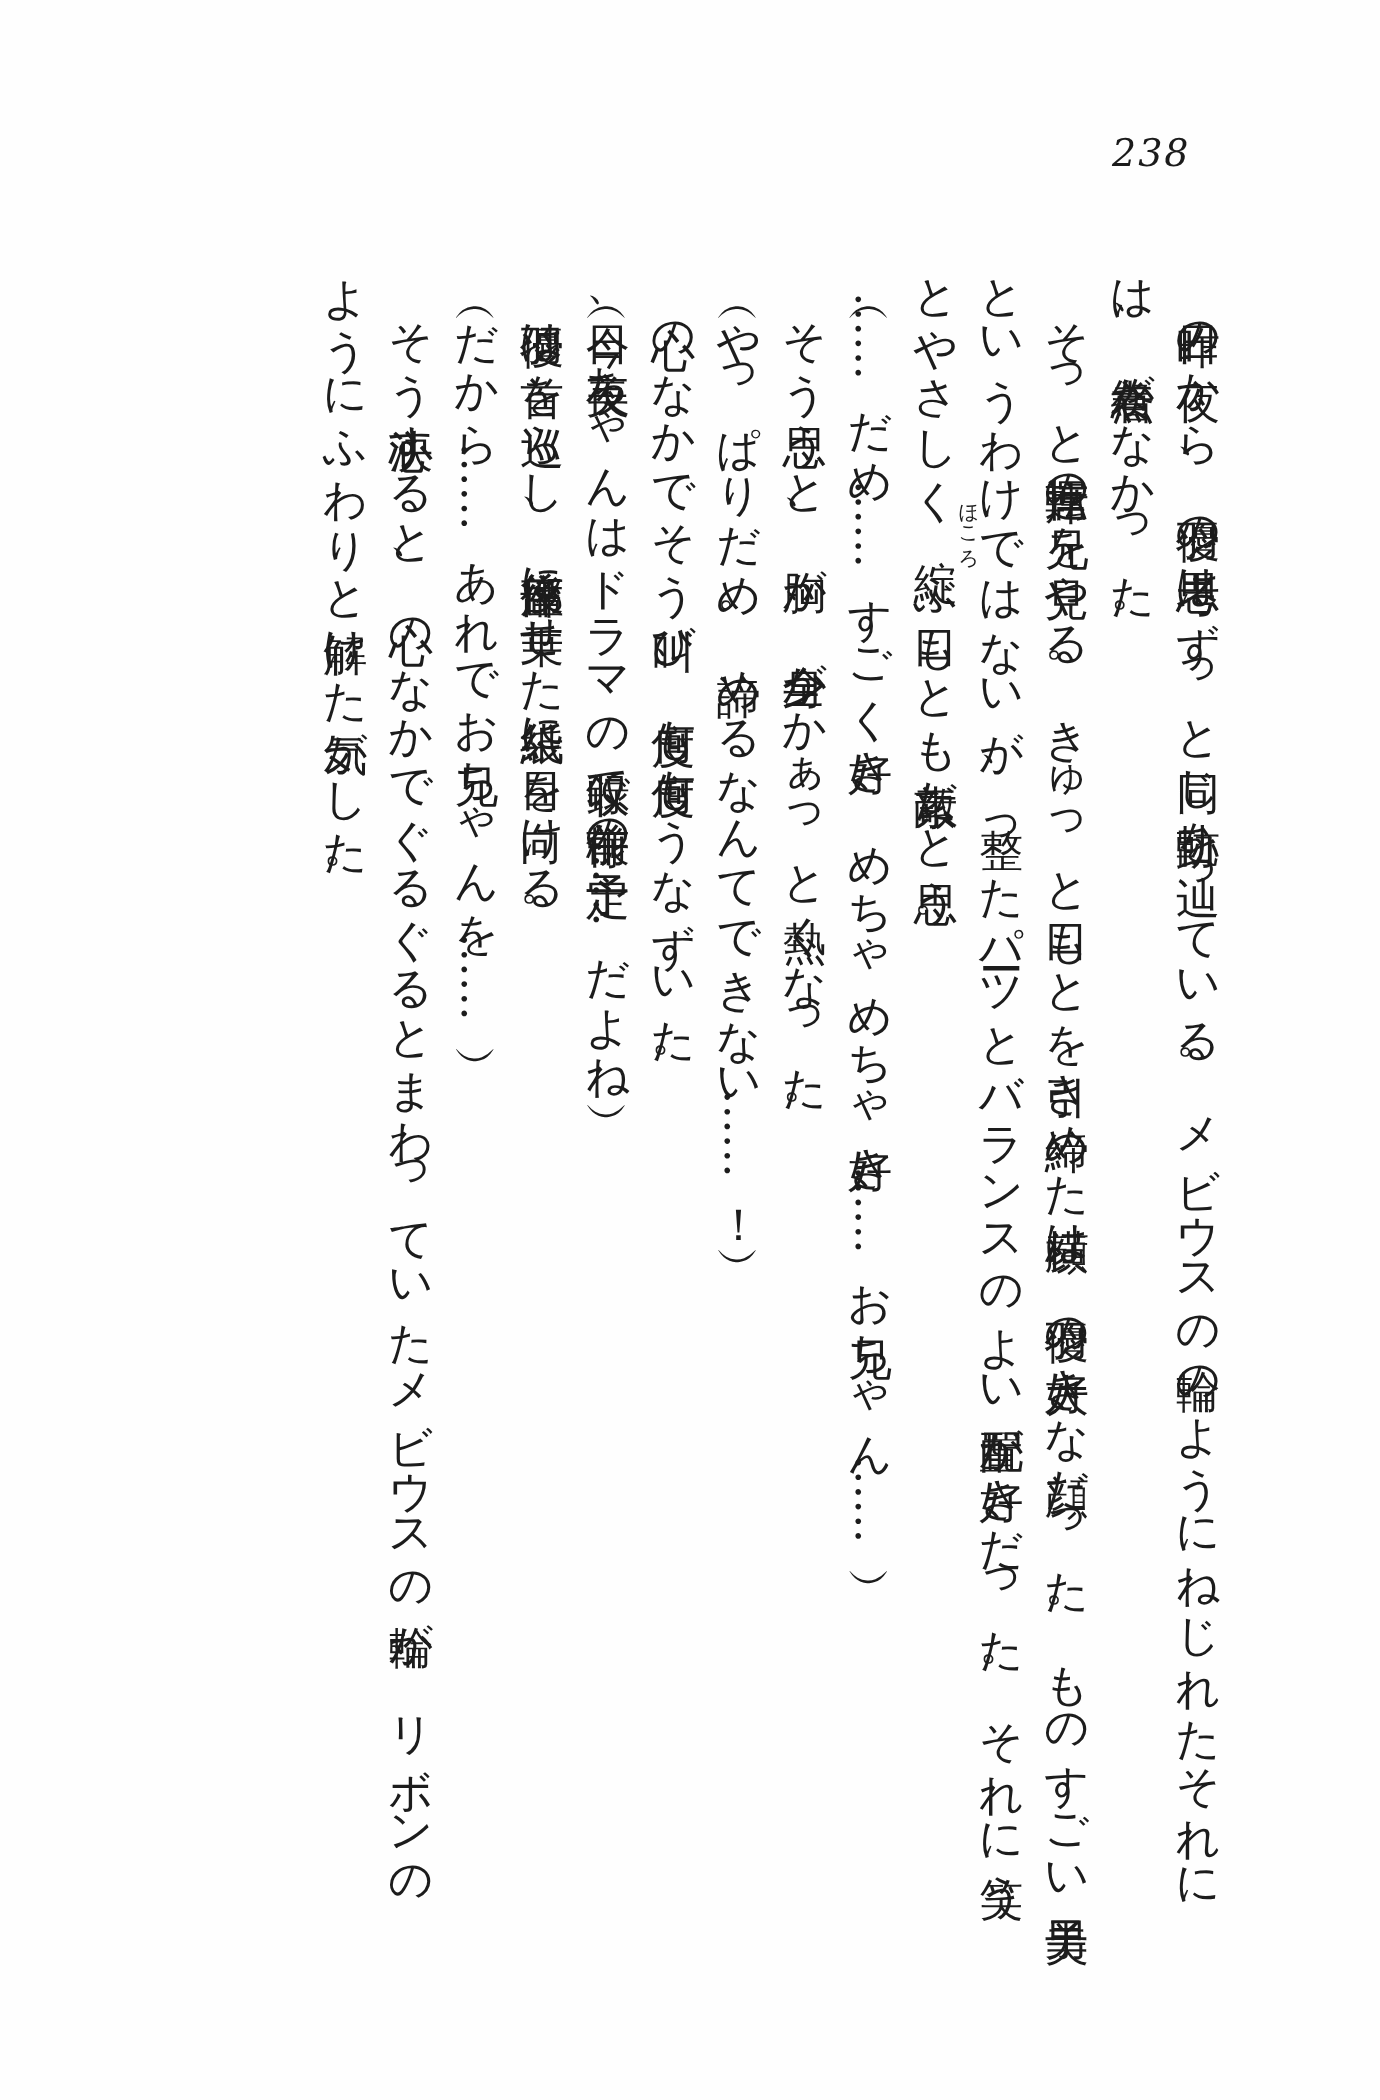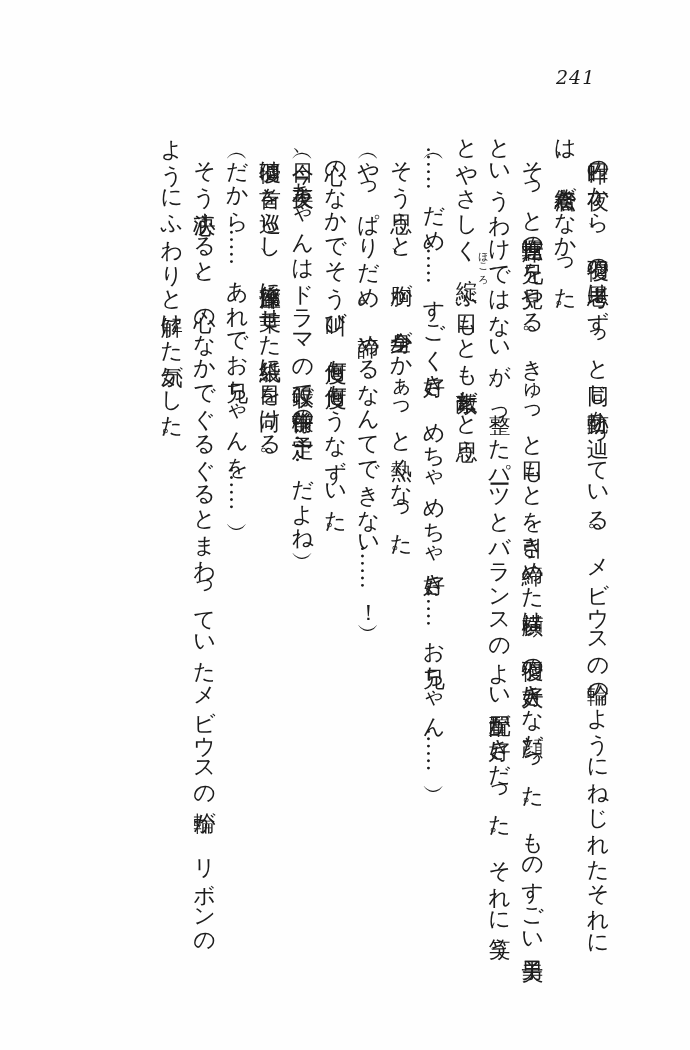--- a/index.html
+++ b/index.html
@@ -50,21 +50,21 @@
     font-size: 10px;
     letter-spacing: 0;
     color: #1c1c1c;
   }
 </style>
 </head>
 <body>
 
 <div class="page">
 
-  <div class="page-number">241</div>
+  <div class="page-number">238</div>
 
   <div class="text-block">
 
     <p>昨日の夜から、優羽の思考はずっと同じ軌跡を辿っている。メビウスの輪のようにねじれたそれには、終着点がなかった。</p>
 
     <p><span>そっと運転席の兄を見やる。きゅっと口もとを引き締めた横顔は、優羽の大好きな顔だった。ものすごい美男子というわけではないが、整ったパーツとバランスのよい配置が好きだった。それに笑うとやさしく</span><ruby><span>綻</span><rt>ほころ</rt></ruby><span>ぶ口もとも素敵だと思う。</span></p>
 
     <p>（……だめ……すごく好き。めちゃめちゃ好き……お兄ちゃん……）</p>
 
     <p>そう思うと、胸が、全身がかぁっと熱くなった。</p>

